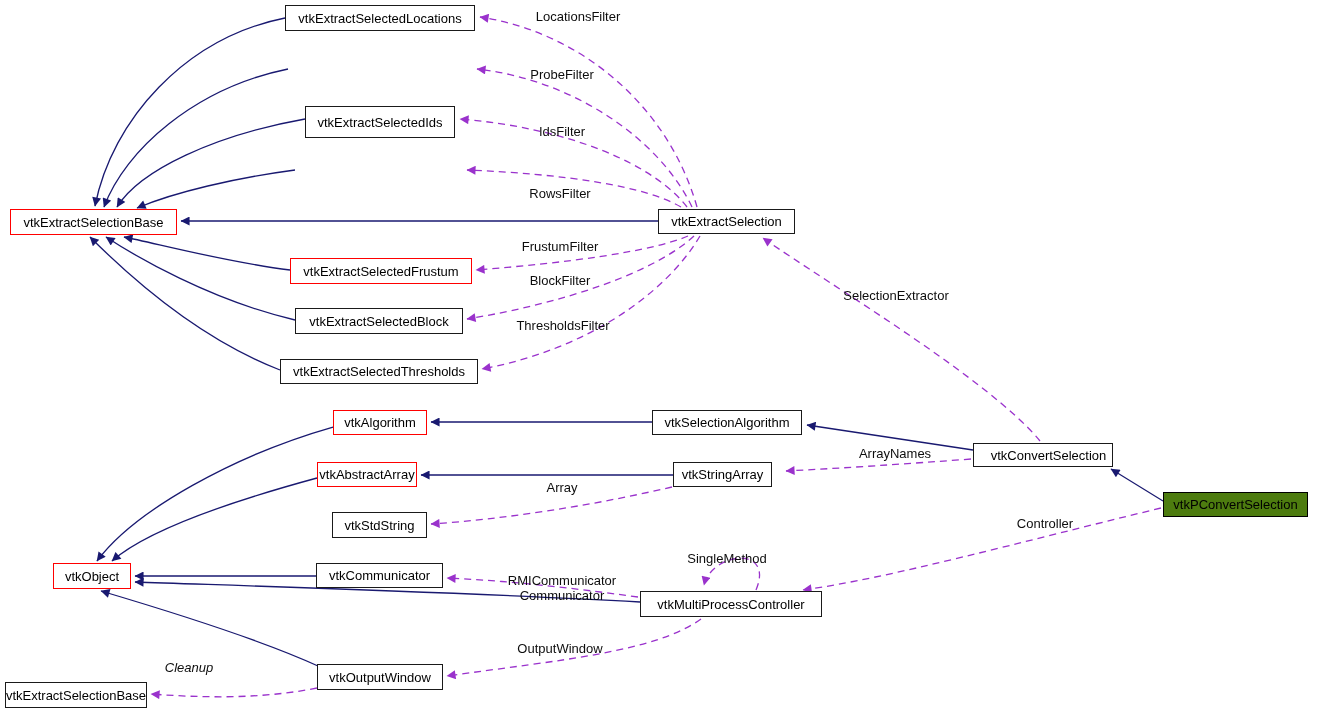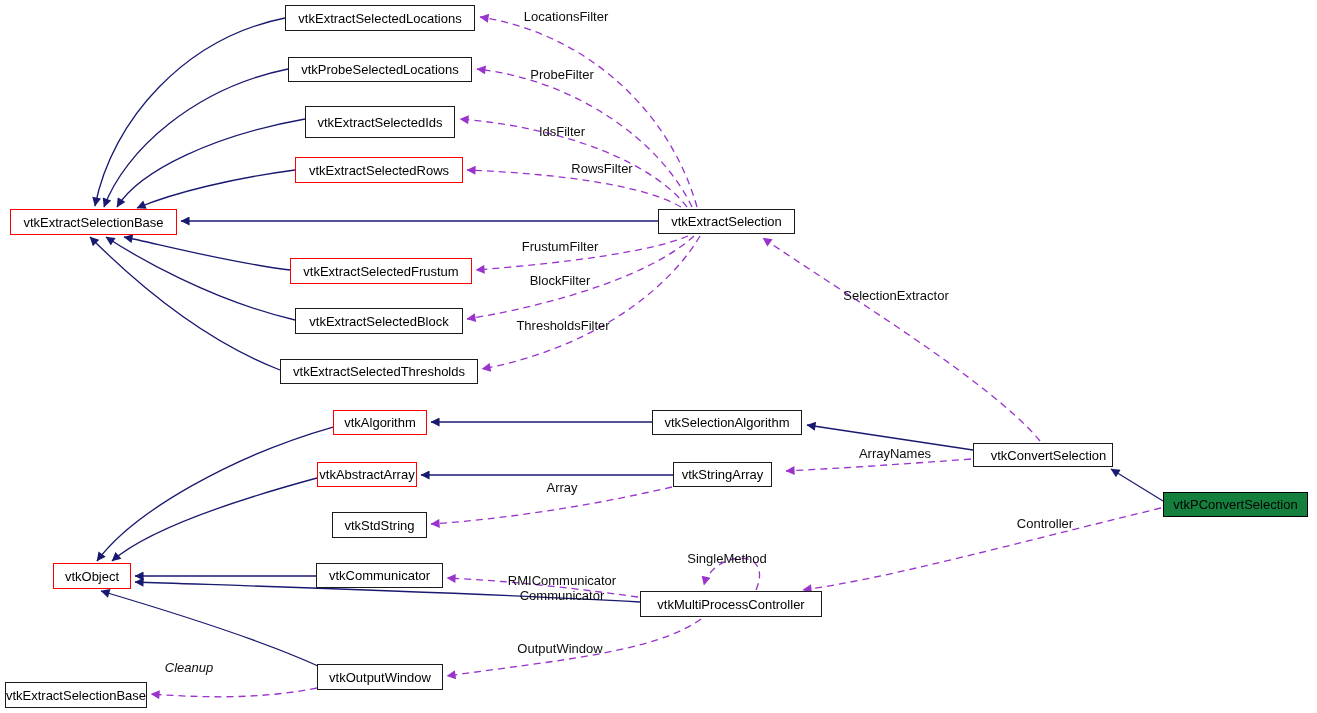--- a/index.html
+++ b/index.html
@@ -12,21 +12,21 @@
   }
   .edges{position:absolute;left:0;top:0;width:1317px;height:713px;}
   .node{
     position:absolute;box-sizing:border-box;
     background:#ffffff;border:1.4px solid #1a1a1a;
     font-size:13px;color:#000;
     display:flex;align-items:center;justify-content:center;
     white-space:nowrap;padding:0 4px;cursor:pointer;
   }
   .node.red{border-color:#ff0000;}
-  .node.selected{background:#15803d;border:1.8px solid #000;cursor:default;}
+  .node.selected{background:#4d7c0f;border:1.8px solid #000;cursor:default;}
   .edge-label{
     position:absolute;transform:translateX(-50%);
     font-size:13px;color:#0d0d0d;white-space:nowrap;line-height:15px;
     text-align:center;
   }
 </style>
 </head>
 <body>
 
 <div class="graph">
@@ -74,45 +74,43 @@
       <path d="M 672,487 C 590,506 505,519 431,524" marker-end="url(#aPurple)"></path>
       <path d="M 1161,508 C 1020,542 890,578 803,590" marker-end="url(#aPurple)"></path>
       <path d="M 756,590 C 775,545 712,552 704,585" marker-end="url(#aPurple)"></path>
       <path d="M 638,597 C 565,587 510,581 447,578" marker-end="url(#aPurple)"></path>
       <path d="M 701,619 C 655,652 560,660 447,676" marker-end="url(#aPurple)"></path>
       <path d="M 317,688 C 262,699 205,698 151,694" marker-end="url(#aPurple)"></path>
     </g>
   </svg>
 
   <div class="node" style="left:285px;top:5px;width:190px;height:26px;">vtkExtractSelectedLocations</div>
-  <div class="node" style="left:288px;top:57px;width:184px;height:25px;">vtkProbeSelectedLocations</div>
   <div class="node" style="left:305px;top:106px;width:150px;height:32px;">vtkExtractSelectedIds</div>
-  <div class="node red" style="left:295px;top:157px;width:168px;height:26px;">vtkExtractSelectedRows</div>
   <div class="node red" style="left:10px;top:209px;width:167px;height:26px;">vtkExtractSelectionBase</div>
   <div class="node red" style="left:290px;top:258px;width:182px;height:26px;">vtkExtractSelectedFrustum</div>
   <div class="node" style="left:295px;top:308px;width:168px;height:26px;">vtkExtractSelectedBlock</div>
   <div class="node" style="left:280px;top:359px;width:198px;height:25px;">vtkExtractSelectedThresholds</div>
   <div class="node" style="left:658px;top:209px;width:137px;height:25px;">vtkExtractSelection</div>
   <div class="node red" style="left:333px;top:410px;width:94px;height:25px;">vtkAlgorithm</div>
   <div class="node" style="left:652px;top:410px;width:150px;height:25px;">vtkSelectionAlgorithm</div>
   <div class="node red" style="left:317px;top:462px;width:100px;height:25px;">vtkAbstractArray</div>
   <div class="node" style="left:673px;top:462px;width:99px;height:25px;">vtkStringArray</div>
   <div class="node" style="left:332px;top:512px;width:95px;height:26px;">vtkStdString</div>
   <div class="node red" style="left:53px;top:563px;width:78px;height:26px;">vtkObject</div>
   <div class="node" style="left:316px;top:563px;width:127px;height:25px;">vtkCommunicator</div>
   <div class="node" style="left:640px;top:591px;width:182px;height:26px;">vtkMultiProcessController</div>
   <div class="node" style="left:317px;top:664px;width:126px;height:26px;">vtkOutputWindow</div>
   <div class="node" style="left:5px;top:682px;width:142px;height:26px;">vtkExtractSelectionBase</div>
   <div class="node" style="left:973px;top:443px;width:140px;height:24px;padding-left:15px;">vtkConvertSelection</div>
   <div class="node selected" style="left:1163px;top:492px;width:145px;height:25px;">vtkPConvertSelection</div>
 
-  <div class="edge-label" style="left:552px;top:9px;padding-left:28px;">LocationsFilter</div>
+  <div class="edge-label" style="left:564px;top:9px;padding-left:28px;">LocationsFilter</div>
   <div class="edge-label" style="left:562px;top:67px;">ProbeFilter</div>
   <div class="edge-label" style="left:562px;top:124px;">IdsFilter</div>
-  <div class="edge-label" style="left:560px;top:161px;margin-left:42px;">RowsFilter</div>
+  <div class="edge-label" style="left:560px;top:186px;">RowsFilter</div>
   <div class="edge-label" style="left:560px;top:239px;">FrustumFilter</div>
   <div class="edge-label" style="left:560px;top:273px;">BlockFilter</div>
   <div class="edge-label" style="left:563px;top:318px;">ThresholdsFilter</div>
   <div class="edge-label" style="left:896px;top:288px;">SelectionExtractor</div>
   <div class="edge-label" style="left:895px;top:446px;">ArrayNames</div>
   <div class="edge-label" style="left:562px;top:480px;">Array</div>
   <div class="edge-label" style="left:1045px;top:516px;">Controller</div>
   <div class="edge-label" style="left:727px;top:551px;">SingleMethod</div>
   <div class="edge-label" style="left:562px;top:551px;margin-top:22px;">
     <span style="display:block;">RMICommunicator</span>

